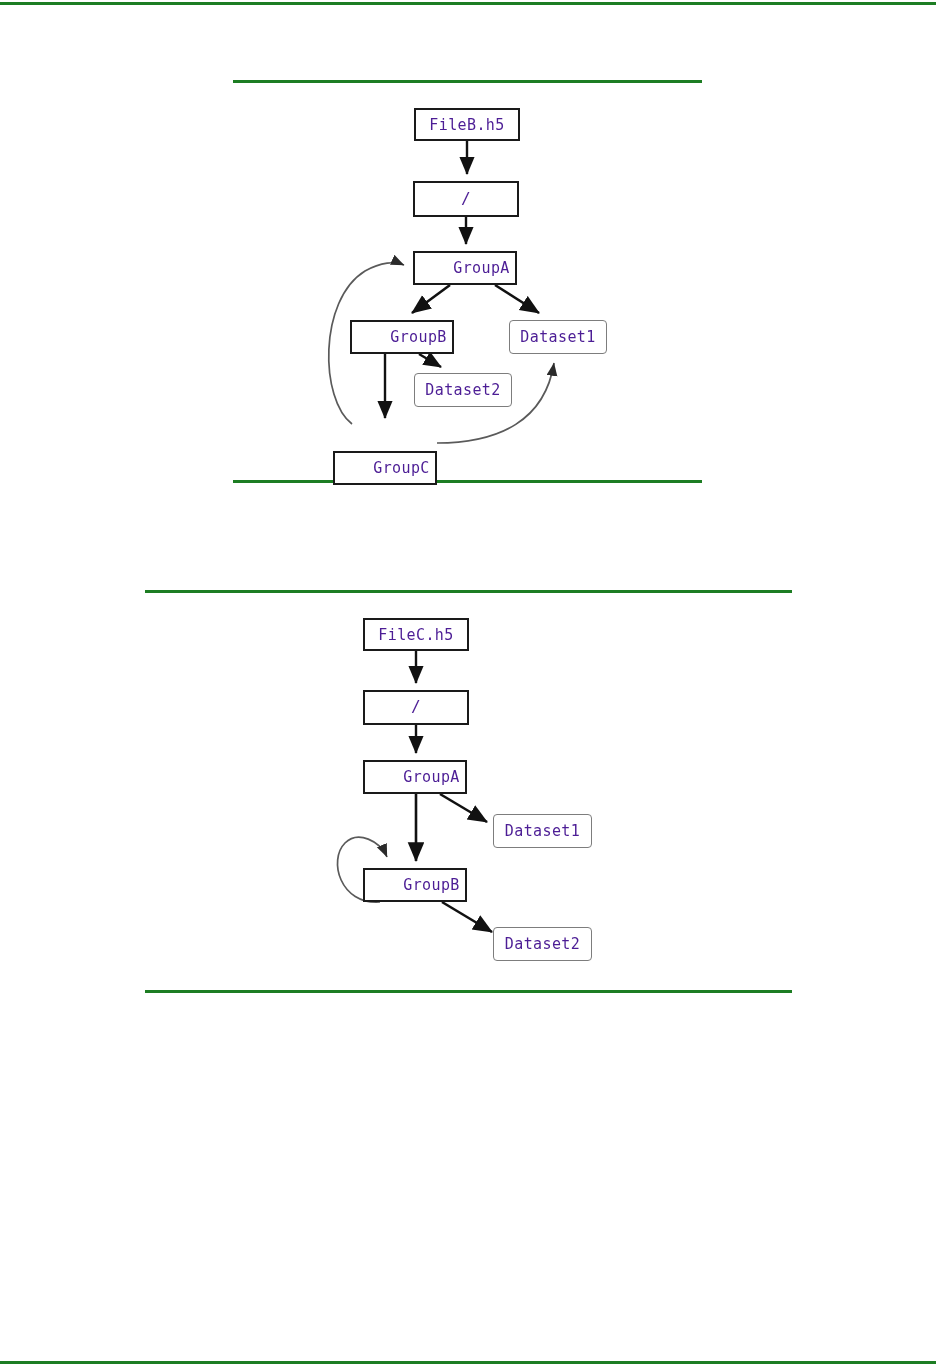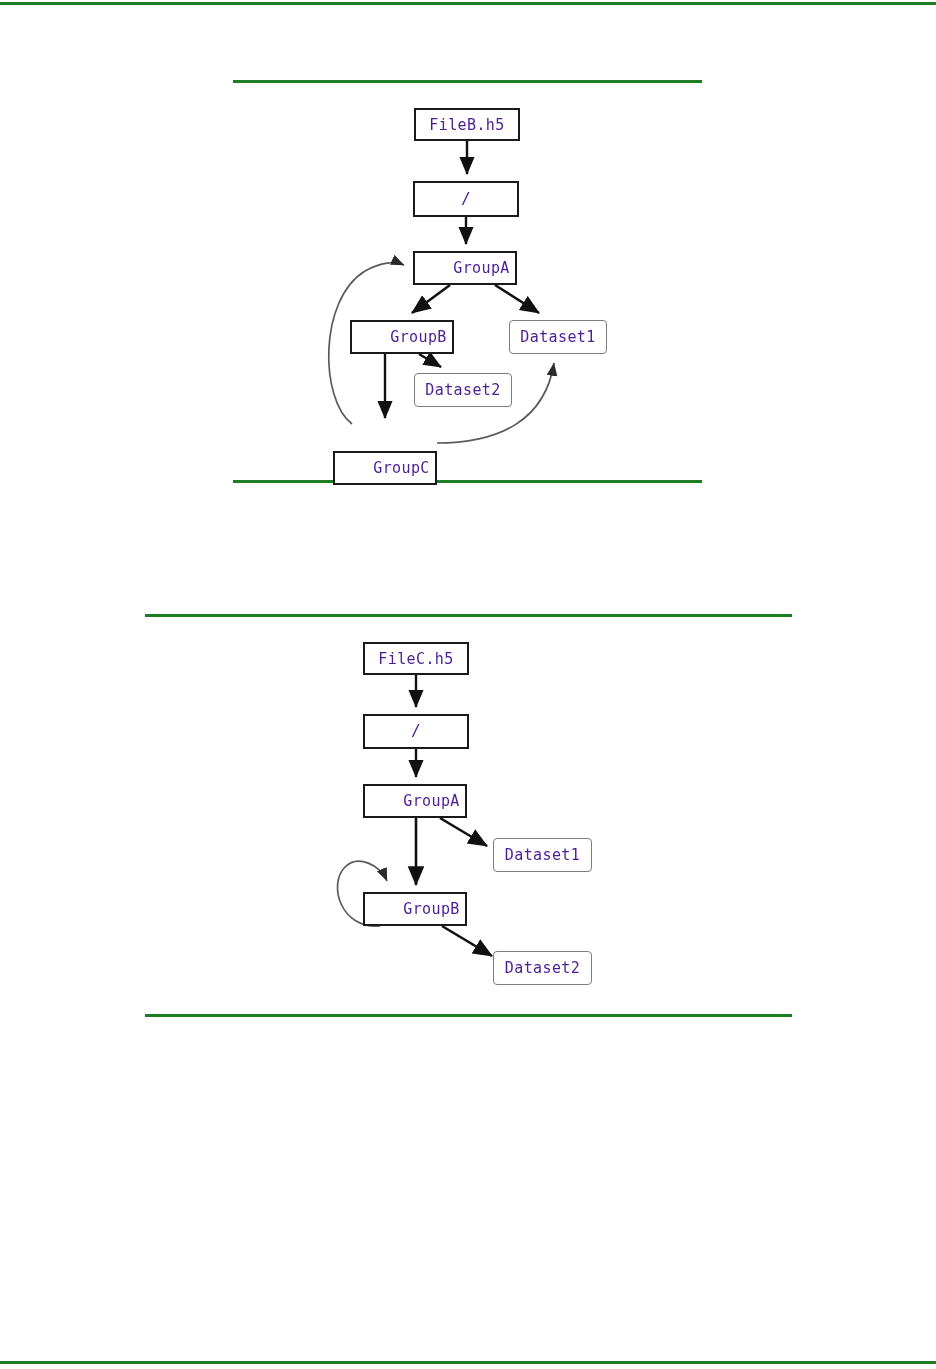--- a/index.html
+++ b/index.html
@@ -131,21 +131,21 @@
         <span>Dataset1</span>
       </div>
     <div class="node dataset" style="left:414px; top:373px; width:98px; height:34px;">
         <span>Dataset2</span>
       </div>
     <div class="node group" style="left:333px; top:424px; width:104px; height:34px;margin-top:27px;">
         <span>GroupC</span>
       </div>
   </div>
 
-  <div class="figure" id="figure-2" style="left:0; top:584px; width:936px; height:450px;">
+  <div class="figure" id="figure-2" style="left:0; top:560px; width:936px; height:450px;">
 
     <div class="fig-rule" style="left:145px; top:30px; width:647px;"></div>
     <div class="fig-rule" style="left:145px; top:430px; width:647px;"></div>
 
     <svg class="graph" width="936" height="450">
       <defs>
         <marker id="ah2" markerWidth="9" markerHeight="9" refX="7.2" refY="3.2" orient="auto" markerUnits="strokeWidth">
           <path d="M0,0 L7.6,3.2 L0,6.4 z" fill="#111111"></path>
         </marker>
         <marker id="ah2t" markerWidth="10" markerHeight="10" refX="7.6" refY="3.2" orient="auto" markerUnits="strokeWidth">

